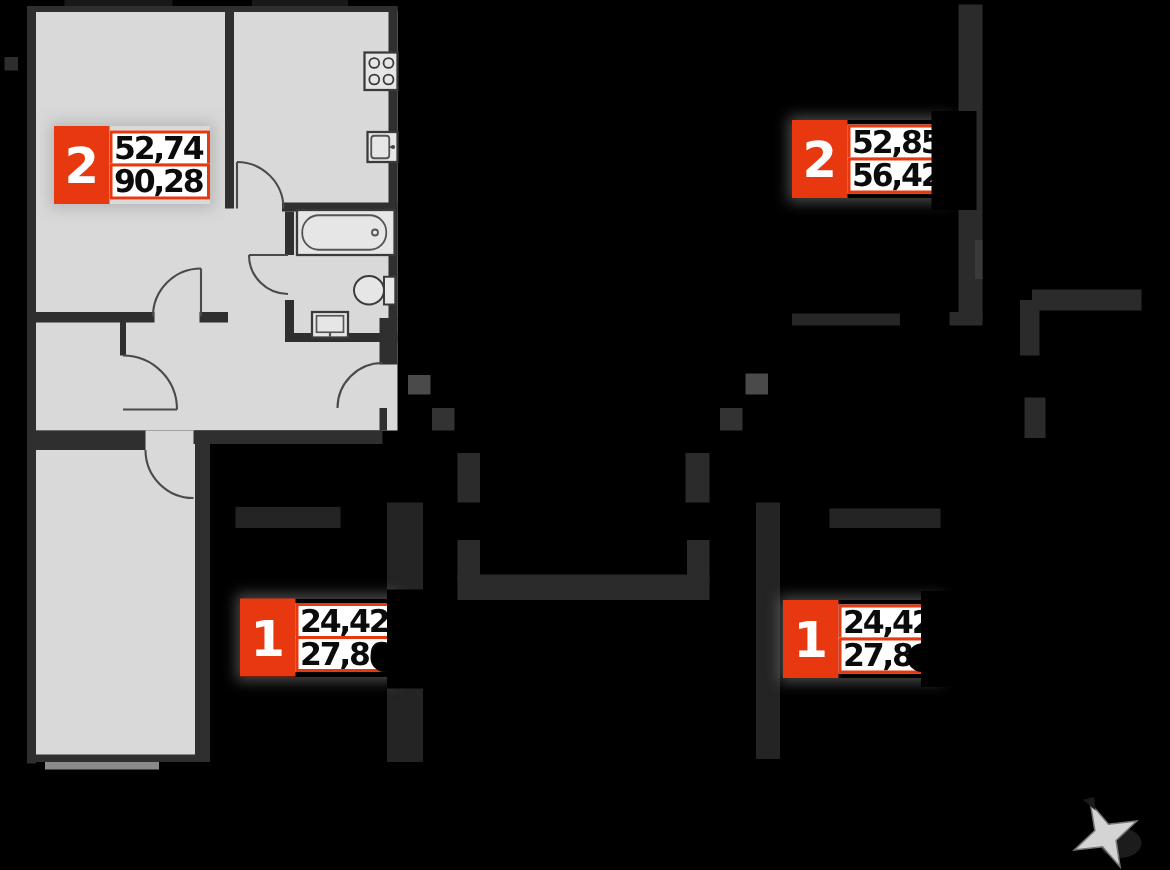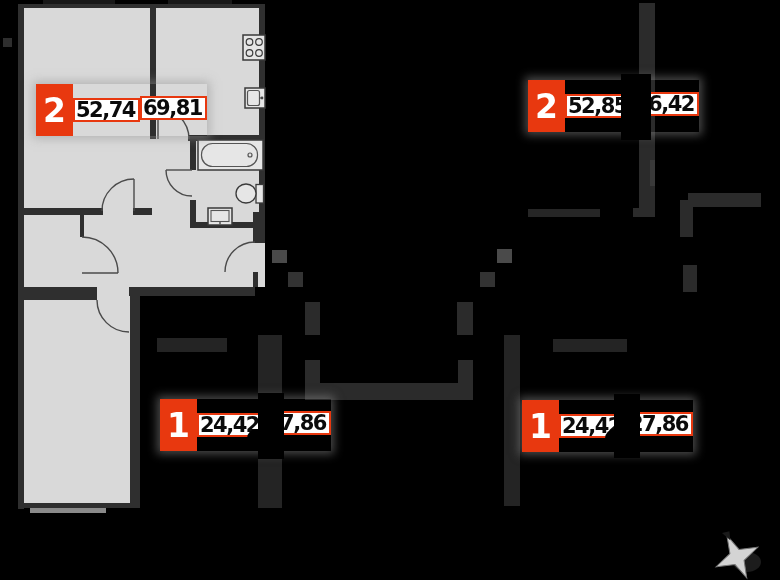--- a/index.html
+++ b/index.html
@@ -5,21 +5,21 @@
   html,body{margin:0;padding:0;background:#000;}
   .stage{position:relative;width:780px;height:580px;background:#000;overflow:hidden;
          font-family:"DejaVu Sans","Liberation Sans",sans-serif;}
   .stage svg{position:absolute;left:0;top:0;}
   
   .badge{position:absolute;display:flex;align-items:center;height:52px;
          box-shadow:0 0 9px 3px rgba(150,150,150,.5);cursor:pointer;}
   .badge-num{width:37px;height:52px;background:var(--accent,#e8380f);color:#fff;
              display:flex;align-items:center;justify-content:center;
              font-weight:bold;font-size:33px;line-height:1;}
-  .badge-rows{display:flex;flex-direction:row;}
+  .badge-rows{display:flex;flex-direction:column;}
   .badge-row{width:67px;height:24px;box-sizing:border-box;background:#fff;
              border:2px solid var(--accent,#e8380f);color:#0b0b0b;
              font-weight:bold;font-size:21px;line-height:20px;letter-spacing:-1.5px;
              display:flex;align-items:center;padding-left:1px;white-space:nowrap;overflow:hidden;}
   .badge-row + .badge-row{margin-top:-2px;}
   
   .clip{position:absolute;background:#000;}
   .blob{position:absolute;background:#000;border-radius:50%;width:19px;height:19px;}
 </style>
 </head>
@@ -146,21 +146,21 @@
         <polygon points="737,533 742,551 760,557 742,563 737,580 732,563 714,557 732,551" fill="#d4d4d4" stroke="#777" stroke-width="1"></polygon>
         <polygon points="733.5,529 741,530.5 738,539" fill="#1a1a1a"></polygon>
       </g>
     </g>
   </svg>
 
   <div class="badge" style="left:36px;top:84px;">
     <div class="badge-num">2</div>
     <div class="badge-rows">
       <div class="badge-row">52,74</div>
-      <div class="badge-row">69,81</div>
+      <div class="badge-row">90,28</div>
     </div>
   </div>
 
   <div class="badge" style="left:528px;top:80px;">
     <div class="badge-num">2</div>
     <div class="badge-rows">
       <div class="badge-row">52,85</div>
       <div class="badge-row">56,42</div>
     </div>
   </div>

